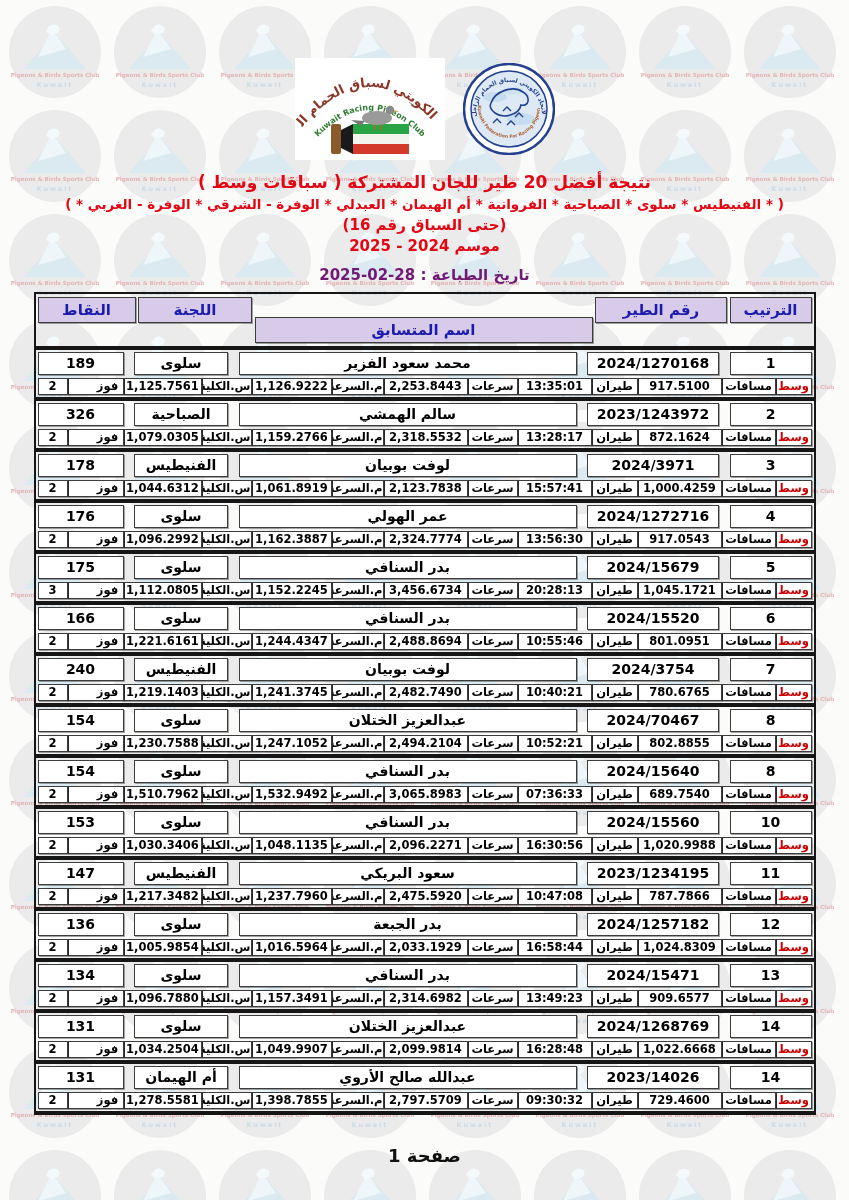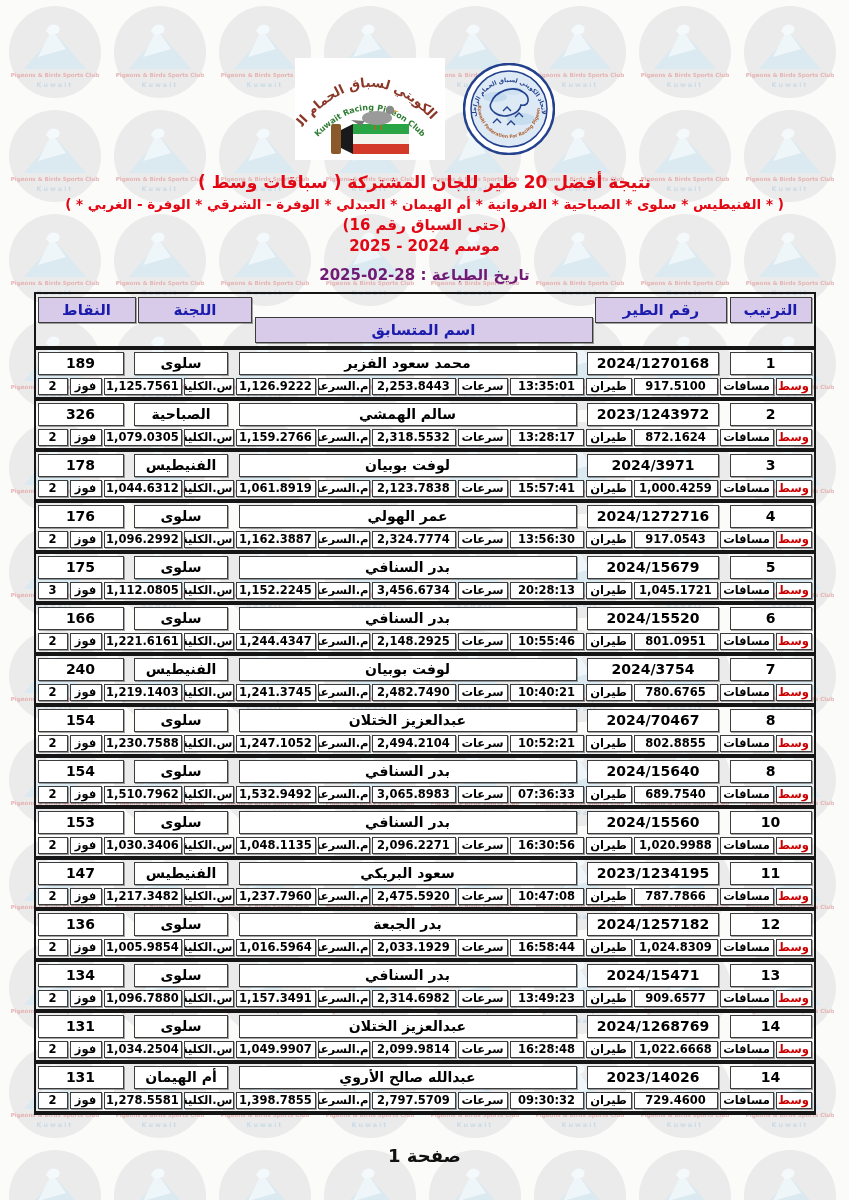--- a/index.html
+++ b/index.html
@@ -33,21 +33,21 @@
   .mcell{font-size:14px;height:21px;line-height:21px;}
   .dcell{font-size:11.5px;height:15px;line-height:15px;}
   .cat{color:#cc0000;}
   
   .w-rank{width:80px;} .w-bird{width:130px;} .w-name{width:336px;margin-top:20px;} .w-comm{width:112px;} .w-pts{width:96px;}
   
   .m-rank{width:80px;} .m-bird{width:130px;} .m-name{width:336px;} .m-comm{width:92px;} .m-pts{width:84px;}
   
   .d-cat{width:34px;} .d-ldist{width:52px;} .d-vdist{width:82px;} .d-lfly{width:44px;} .d-vfly{width:72px;}
   .d-lspd{width:48px;} .d-vspd{width:82px;} .d-lavg{width:50px;} .d-vavg{width:78px;}
-  .d-ltot{width:48px;} .d-vtot{width:76px;} .d-lwin{width:30px;} .d-vwin{width:28px;}
+  .d-ltot{width:48px;} .d-vtot{width:76px;} .d-lwin{width:30px;padding-left:24px;} .d-vwin{width:28px;}
   
   .footnote-box{width:762px;margin:6px auto 0 auto;background:#f9dcdc;border:2px solid #2a2a2a;
      padding:4px 8px;direction:rtl;text-align:center;font-weight:bold;font-size:12px;line-height:18px;color:#111;}
   .page-footer{margin-top:30px;text-align:center;font-weight:bold;font-size:18px;direction:rtl;color:#111;}
 </style>
 </head>
 <body>
 
 <div id="watermark-layer">
     <div class="wm" style="left: 8px; top: 5px;">
@@ -1339,21 +1339,21 @@
       <div class="mcell m-comm">سلوى</div>
       <div class="mcell m-pts">166</div>
     </div>
     <div class="detail-row">
       <div class="dcell cat d-cat">وسط</div>
       <div class="dcell d-ldist">مسافات</div>
       <div class="dcell d-vdist">801.0951</div>
       <div class="dcell d-lfly">طيران</div>
       <div class="dcell d-vfly">10:55:46</div>
       <div class="dcell d-lspd">سرعات</div>
-      <div class="dcell d-vspd">2,148.2925</div>
+      <div class="dcell d-vspd">2,488.8694</div>
       <div class="dcell d-lavg">م.السرعة</div>
       <div class="dcell d-vavg">1,244.4347</div>
       <div class="dcell d-ltot">س.الكلية</div>
       <div class="dcell d-vtot">1,221.6161</div>
       <div class="dcell d-lwin">فوز</div>
       <div class="dcell d-vwin">2</div>
     </div>
   </div>
         <div class="entry">
     <div class="main-row">

